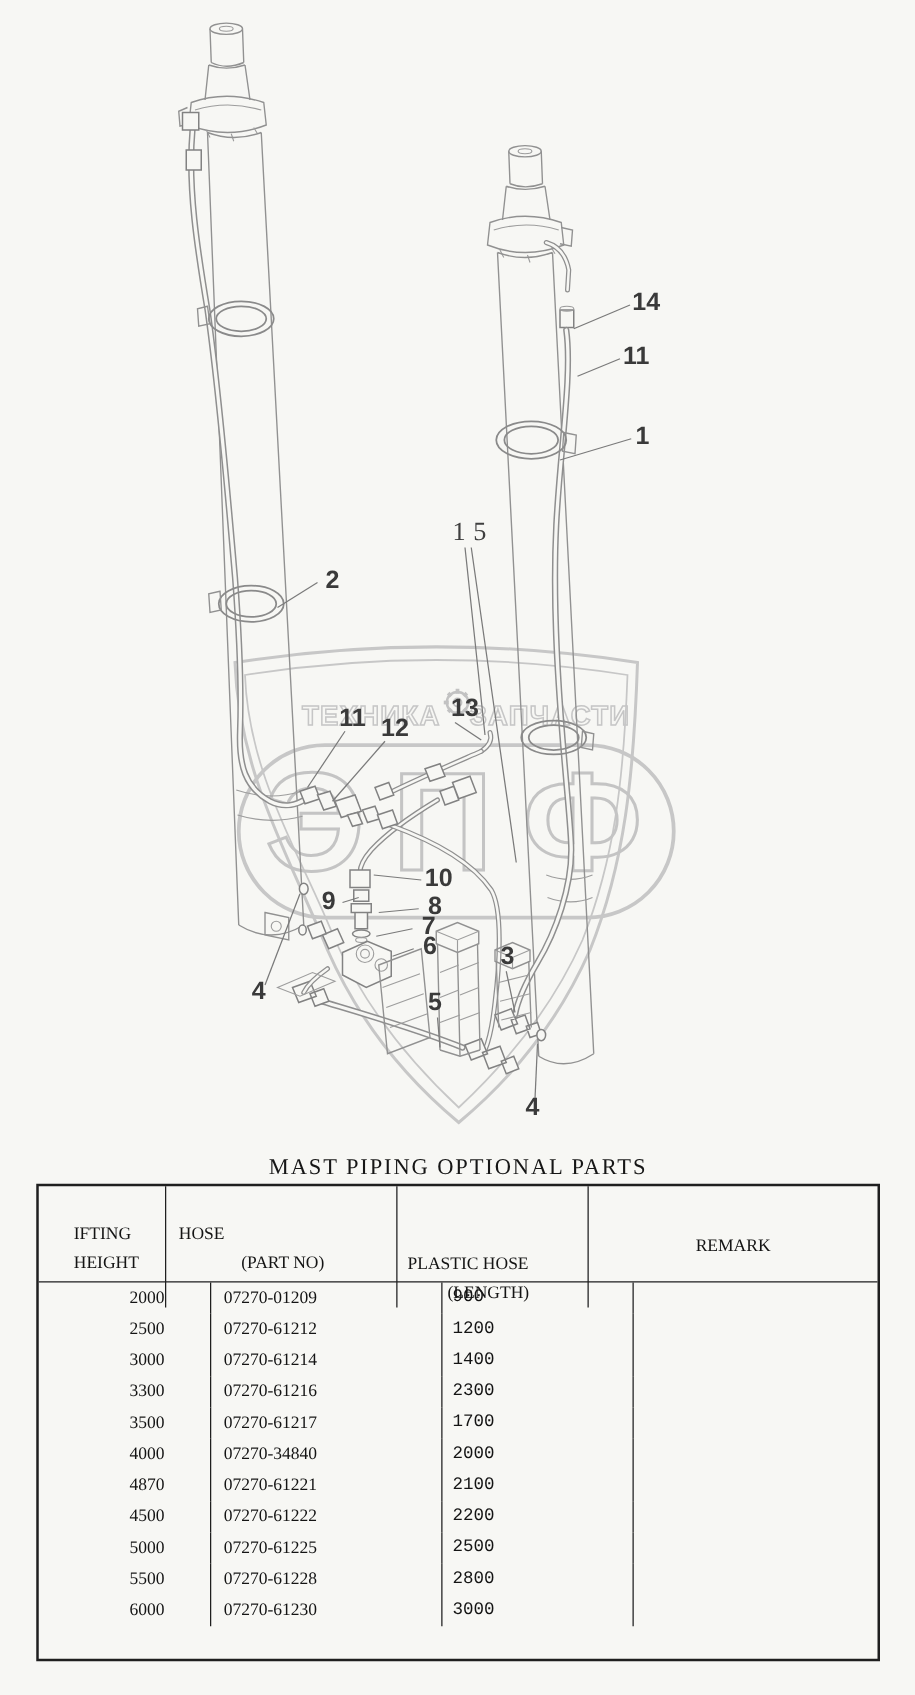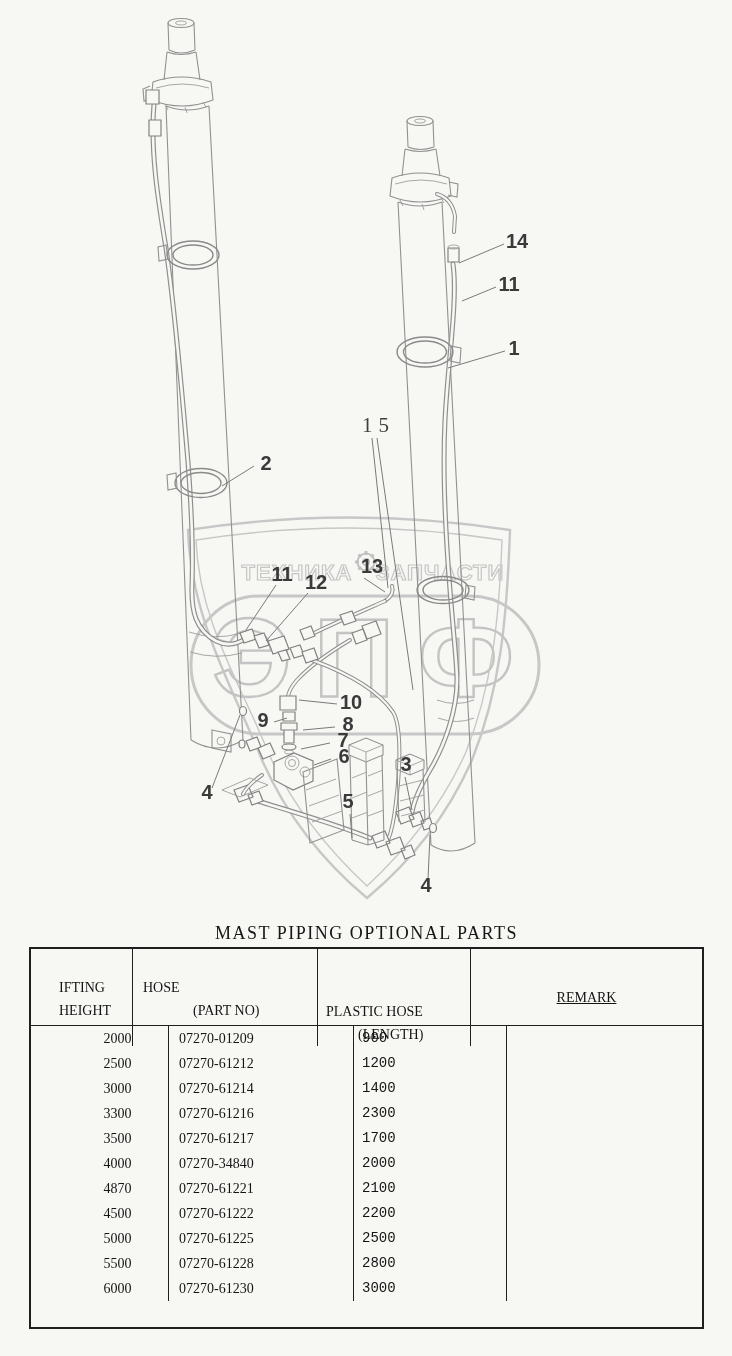--- a/index.html
+++ b/index.html
@@ -41,21 +41,21 @@
     display:grid;grid-template-columns:102px 185px 153px auto;
     height:76px;border-bottom:1.5px solid #1f1f1f;
   }
   .hcell{box-sizing:border-box;font-size:14px;color:#141414;padding-top:27px;line-height:23px;}
   .hc0,.hc1,.hc2{border-right:1.5px solid #1f1f1f;}
   .hc0{padding-left:28px;}
   .hc1 .l1{padding-left:10px;}
   .hc1 .l2{padding-left:60px;}
   .hc2 .l1{padding-left:8px;margin-top:24px;}
   .hc2 .l2{padding-left:40px;}
-  .hc3{display:flex;align-items:center;justify-content:center;padding-top:0;text-decoration:underline;}
+  .hc3{display:flex;align-items:center;justify-content:center;padding-top:0;}
   .hcell .l1,.hcell .l2{display:block;}
   .tbody{display:block;}
   .trow{display:grid;grid-template-columns:102px 185px 153px auto;height:25px;margin-left:36px;}
   .tcell{box-sizing:border-box;font-size:14px;line-height:25px;color:#141414;white-space:nowrap;overflow:hidden;}
   .tcell.c0{border-right:1.5px solid #1f1f1f;text-align:center;}
   .tcell.c1{border-right:1.5px solid #1f1f1f;padding-left:10px;}
   .tcell.c2{border-right:1.5px solid #1f1f1f;padding-left:8px;font-family:Liberation Mono, monospace;}
 </style>
 </head>
 <body>

